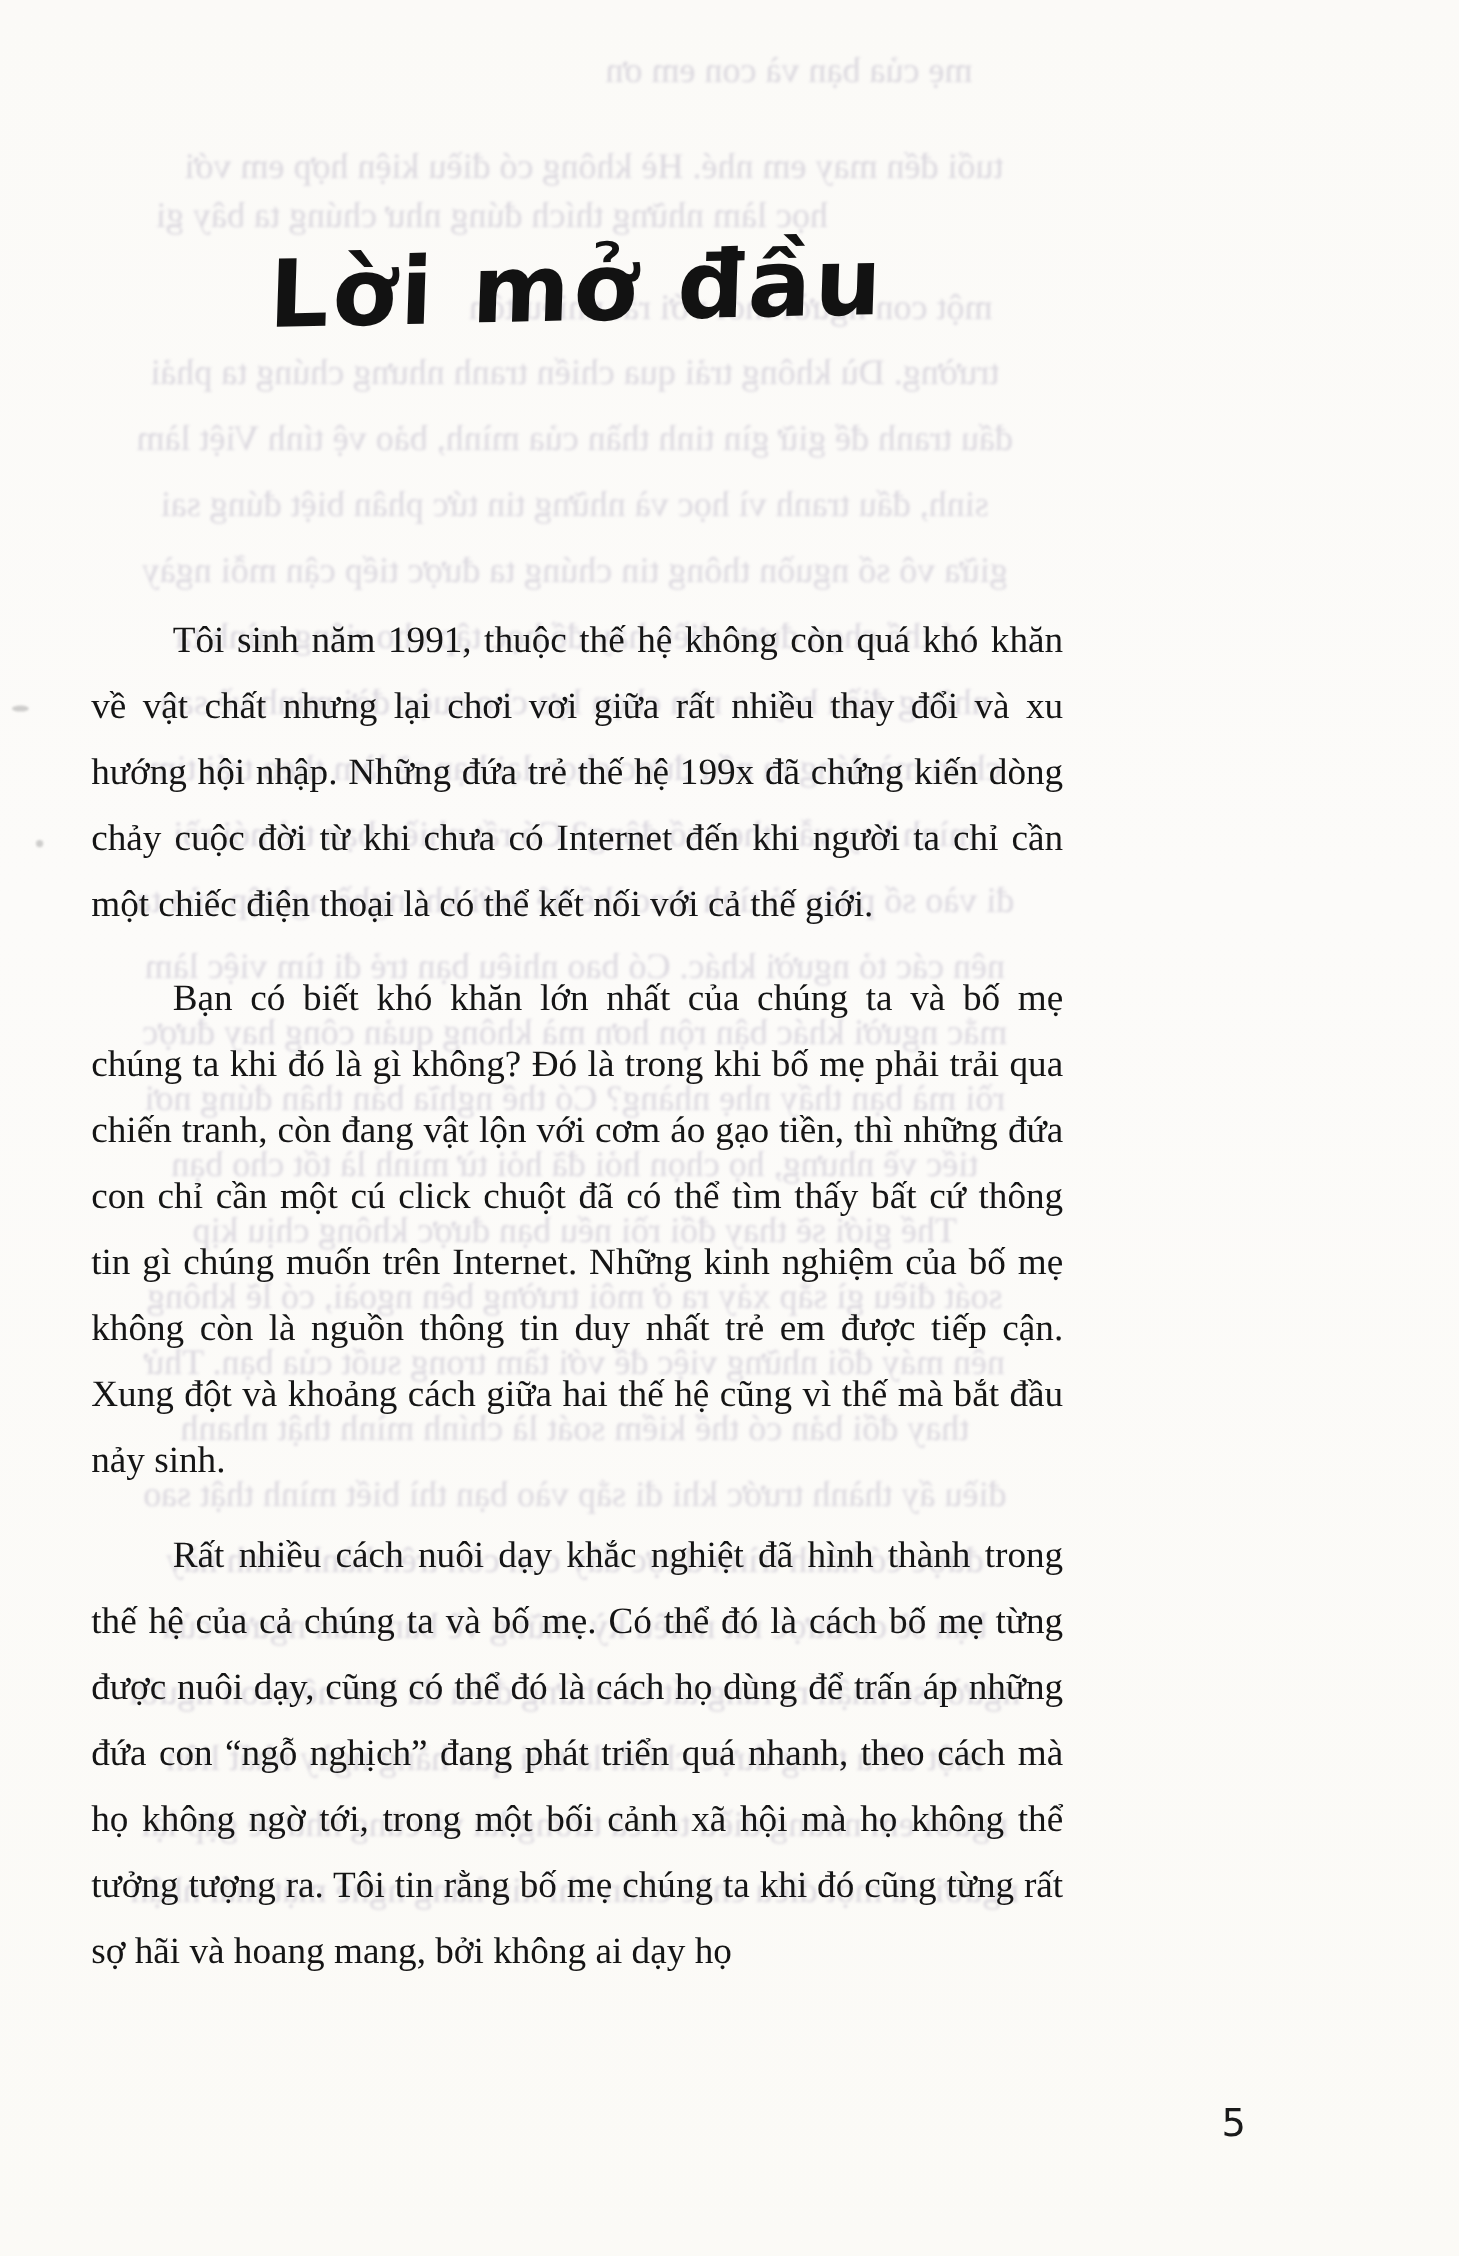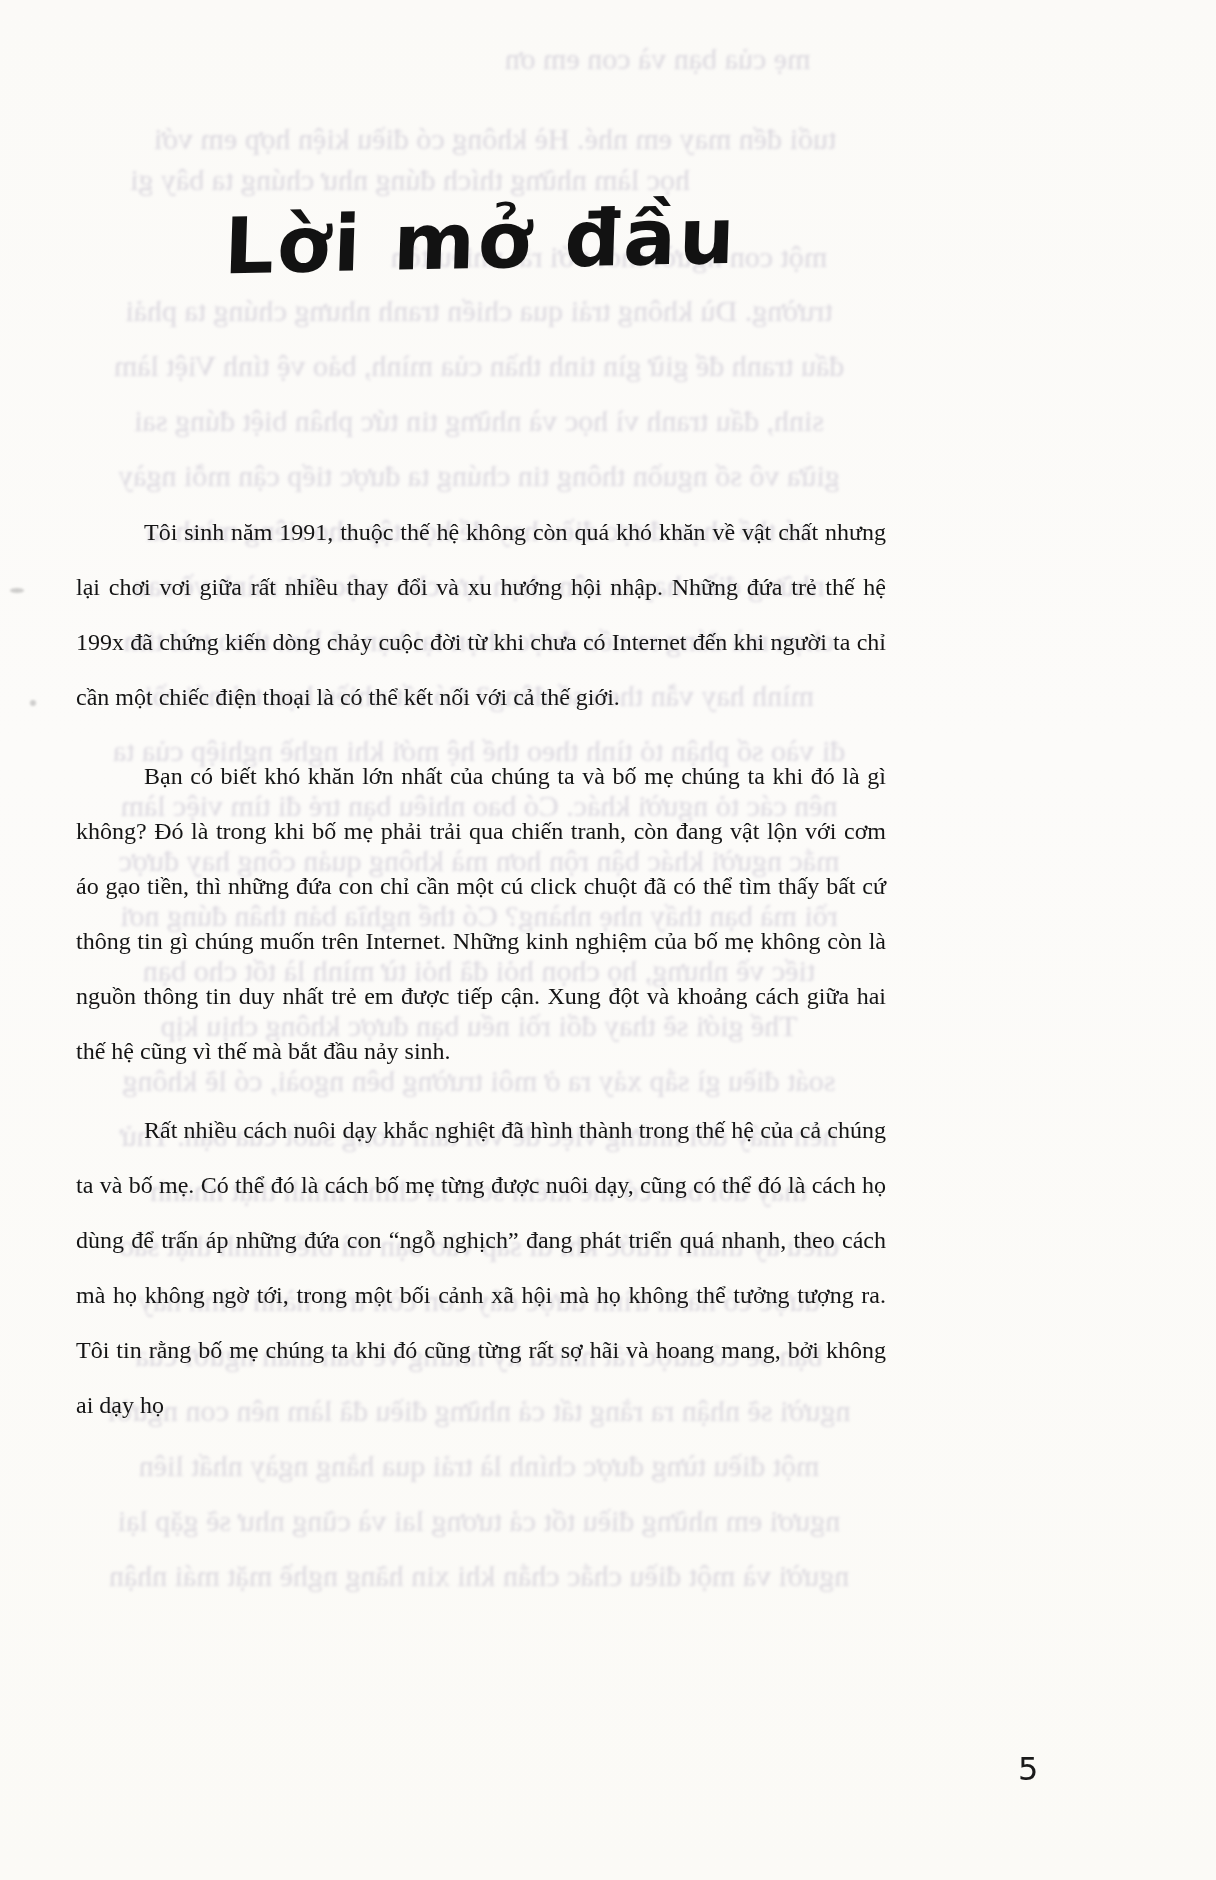--- a/index.html
+++ b/index.html
@@ -46,21 +46,21 @@
     font-size: 78px;
     letter-spacing: 3px;
     color: #121212;
     transform: rotate(-1.2deg) skewX(-3deg);
   }
   .body-text {
     position: absolute;
     top: 505px;
     left: 76px;
     width: 810px;
-    font-size: 24px;
+    font-size: 31px;
     line-height: 55px;
     text-align: justify;
     color: #151515;
   }
   .body-text p { margin: 0 0 24px 0; text-indent: 68px; }
   .page-number {
     position: absolute;
     top: 1750px;
     left: 1018px;
     font-size: 32px;

